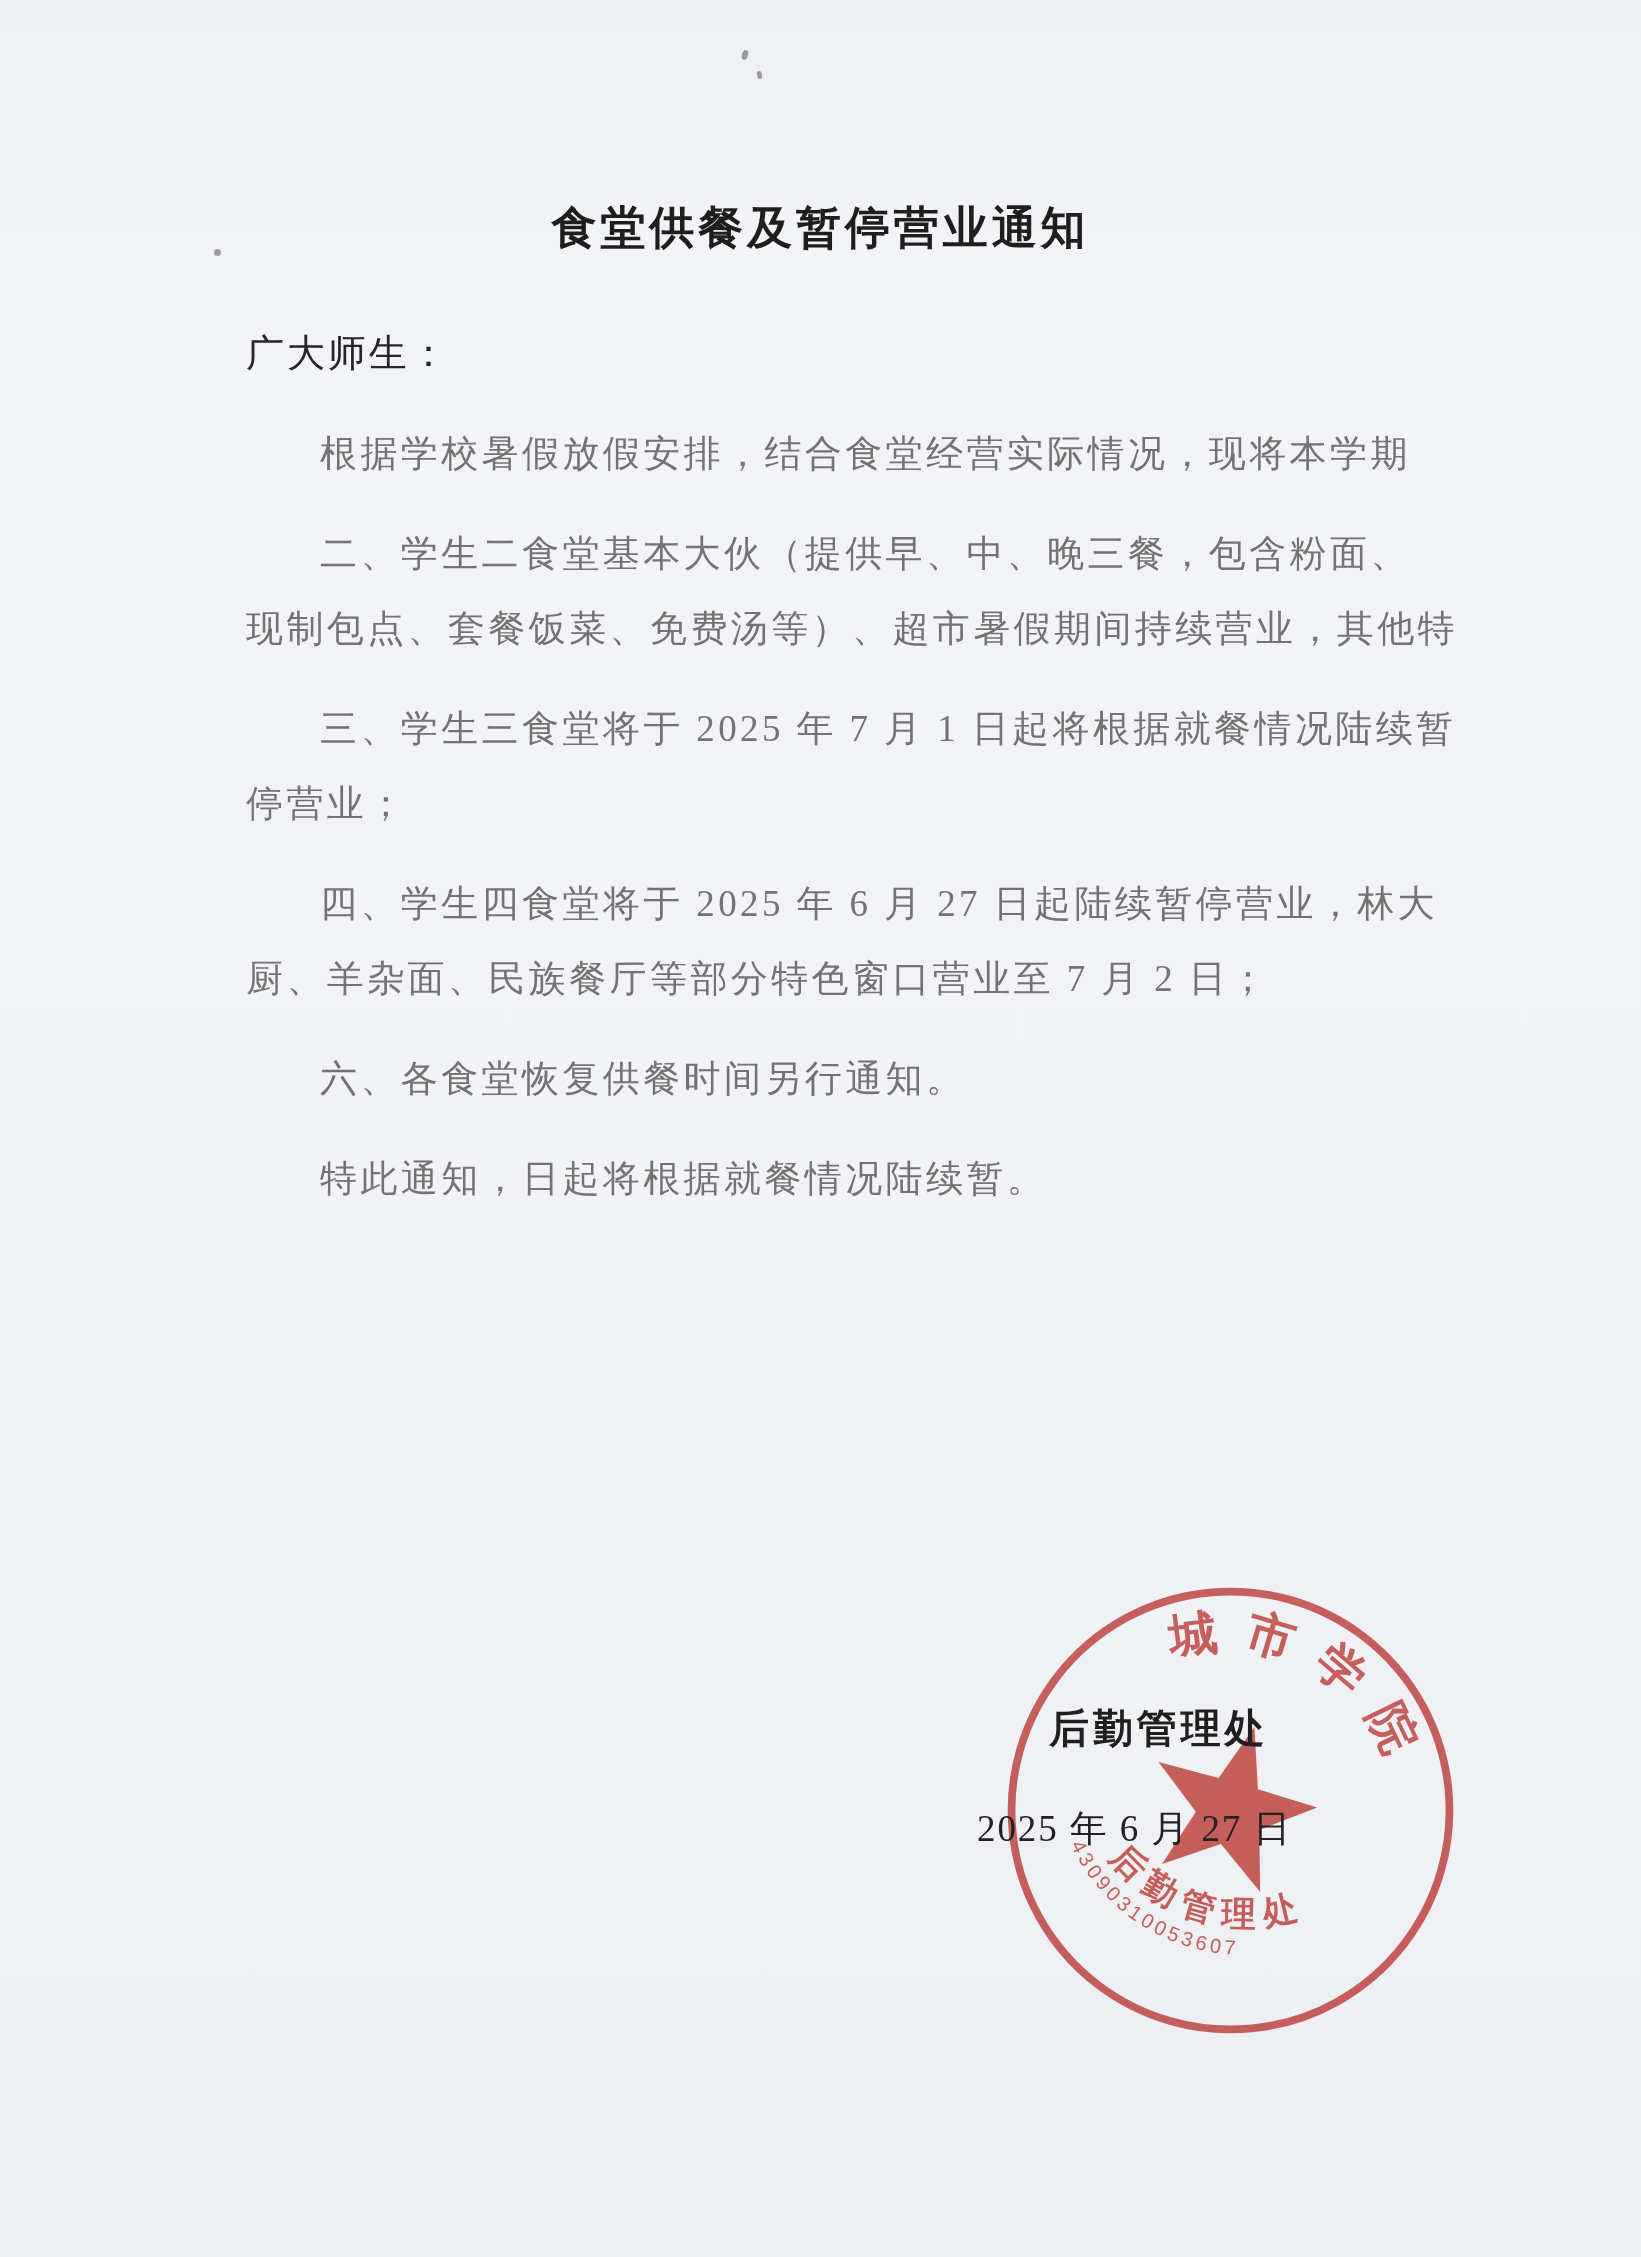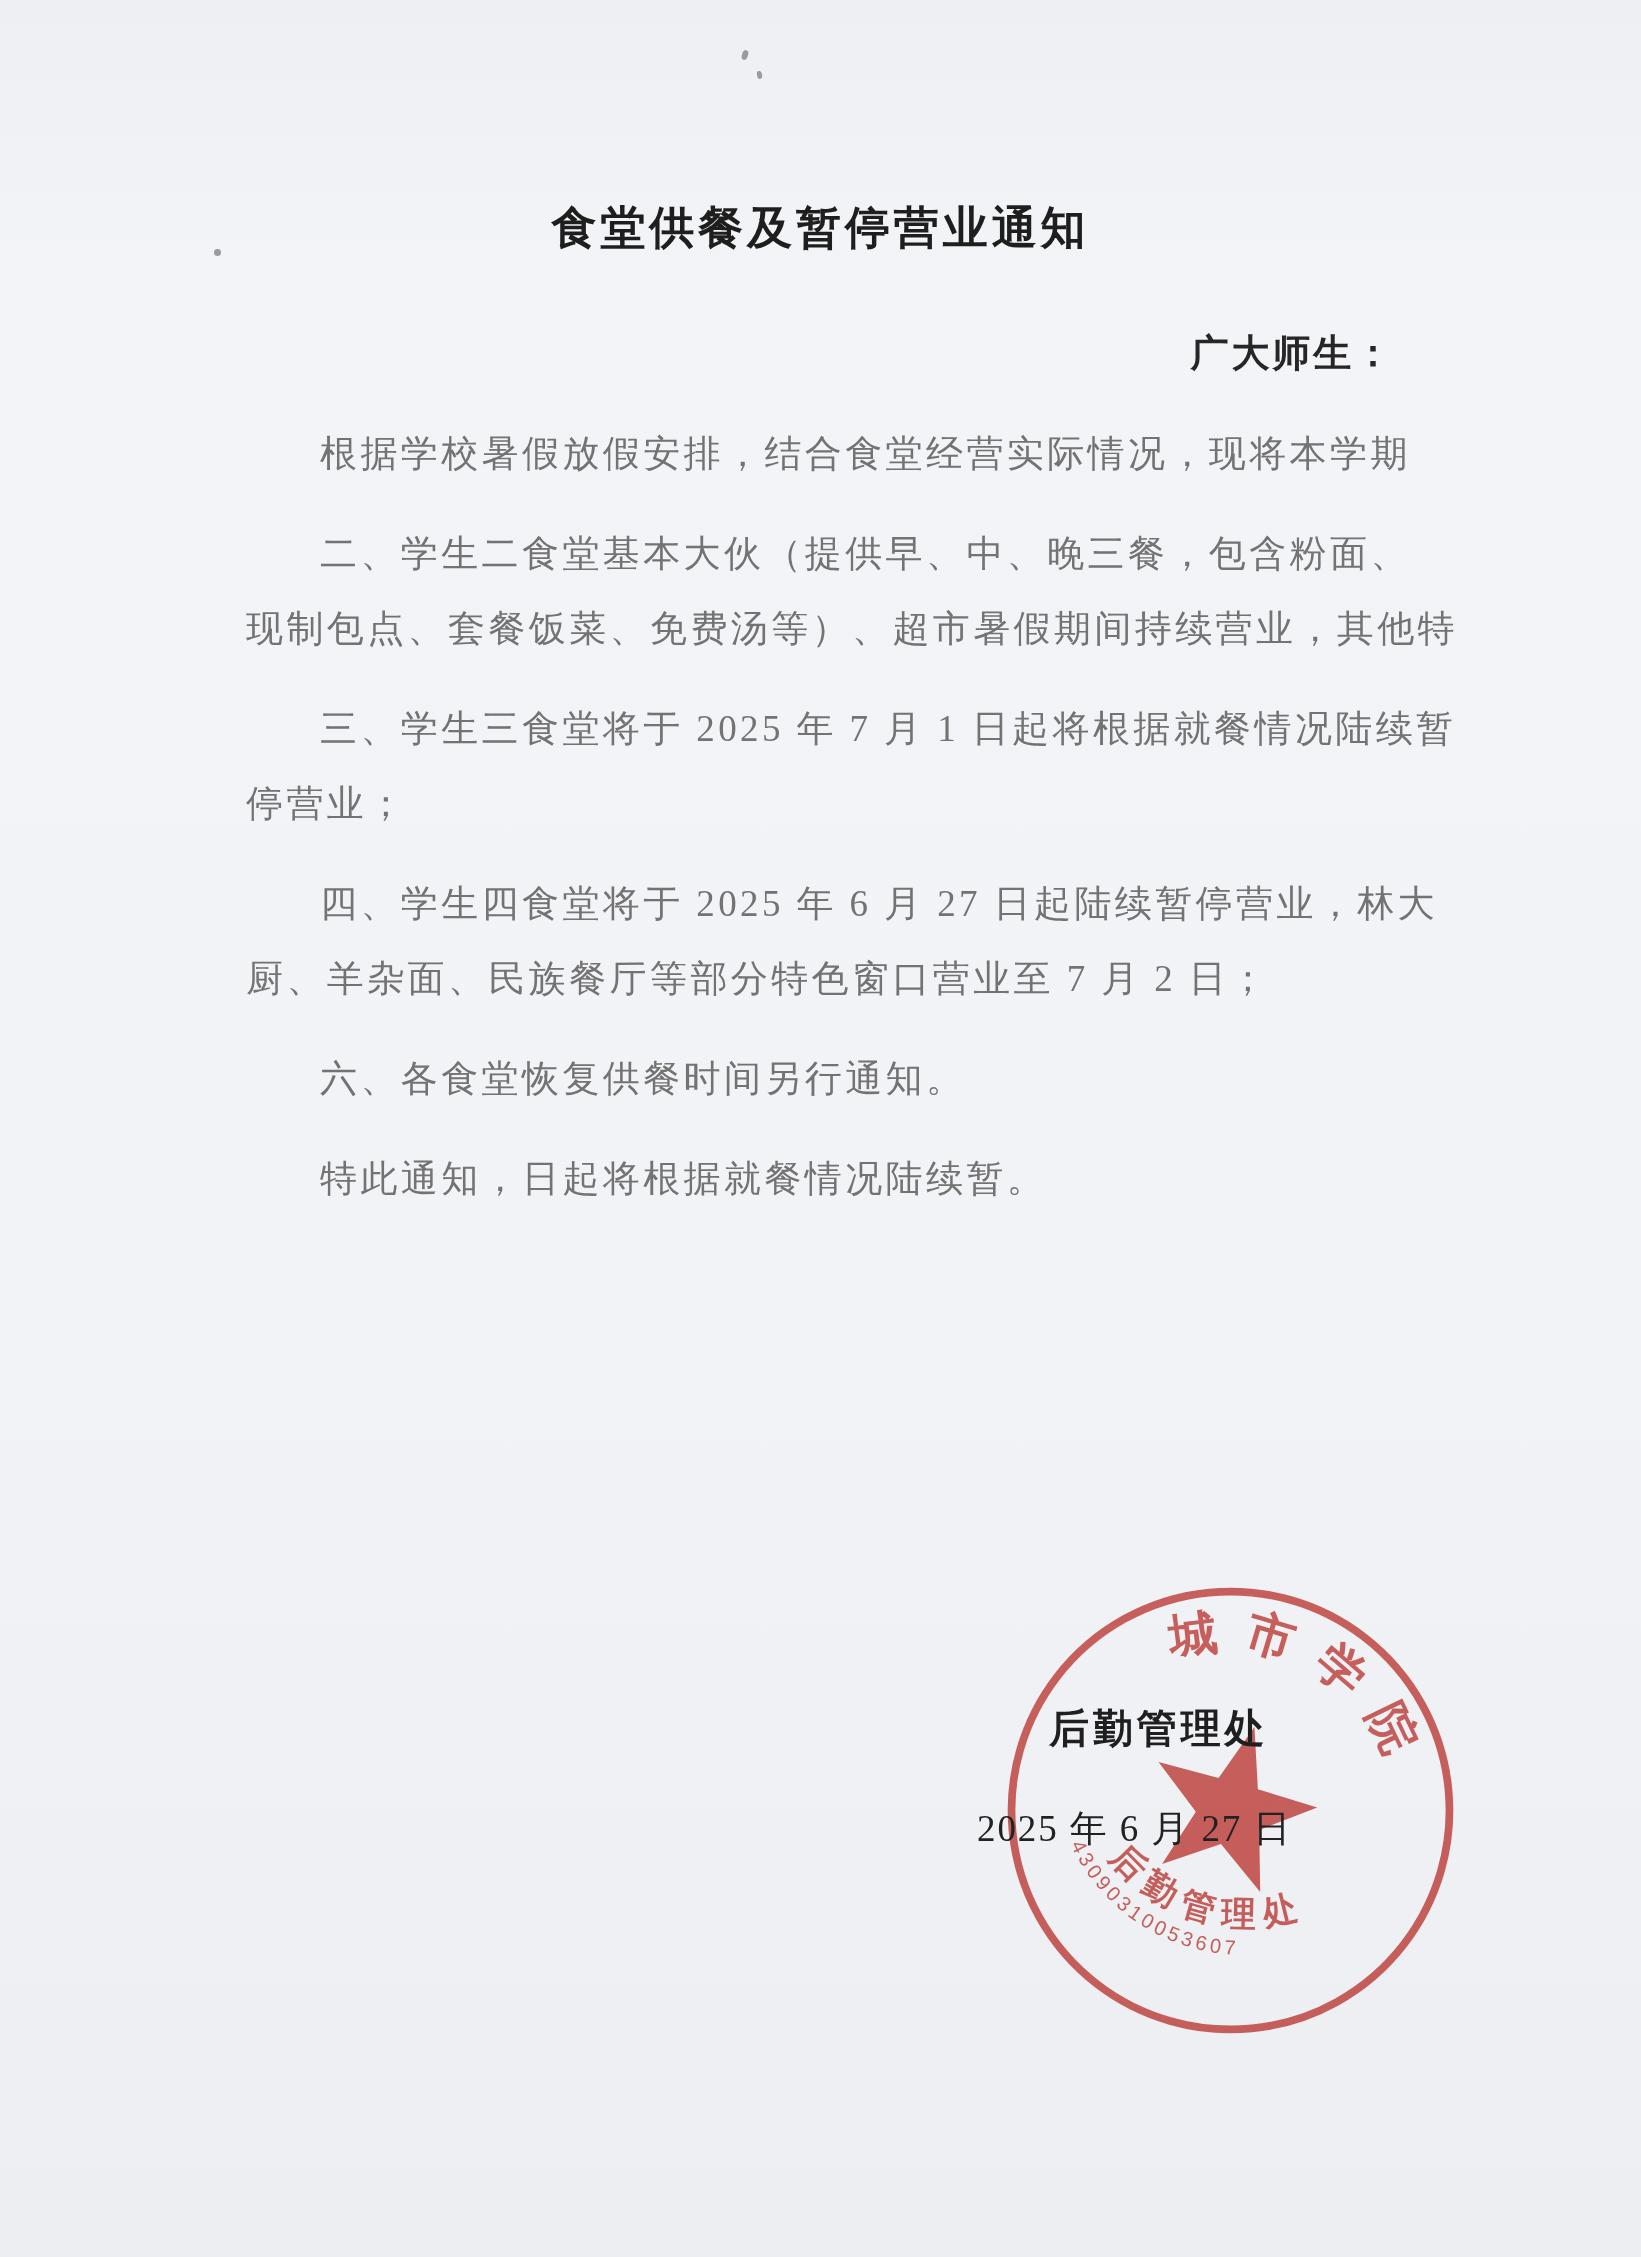--- a/index.html
+++ b/index.html
@@ -17,24 +17,23 @@
     text-align:center;
     font-family:"Liberation Sans","DejaVu Sans",sans-serif;
     font-weight:700;
     font-size:45px;
     letter-spacing:3.9px;
     color:#1e1e1e;
   }
   .salutation{
     margin-top:58px;
     font-size:38px;
-    font-weight:700;
+    font-weight:400;
     letter-spacing:2.9px;
     line-height:75px;
-    text-align:right;
   }
   .paragraphs{margin-top:11.6px;}
   .para{margin-top:25px;}
   .line{
     font-size:37px;
     line-height:75px;
     letter-spacing:3.4px;
     white-space:nowrap;
     color:#737373;
   }

